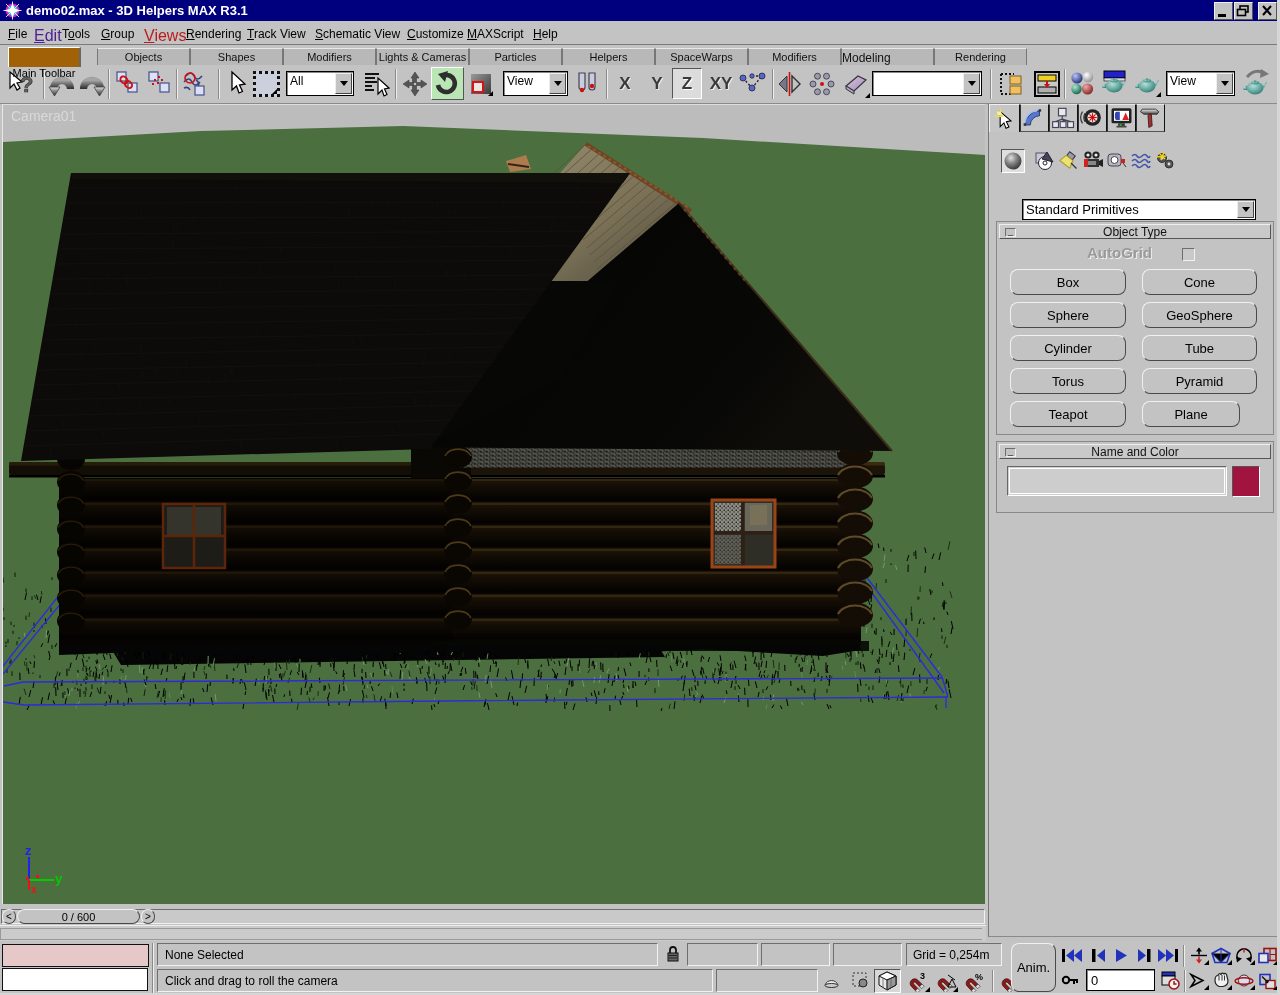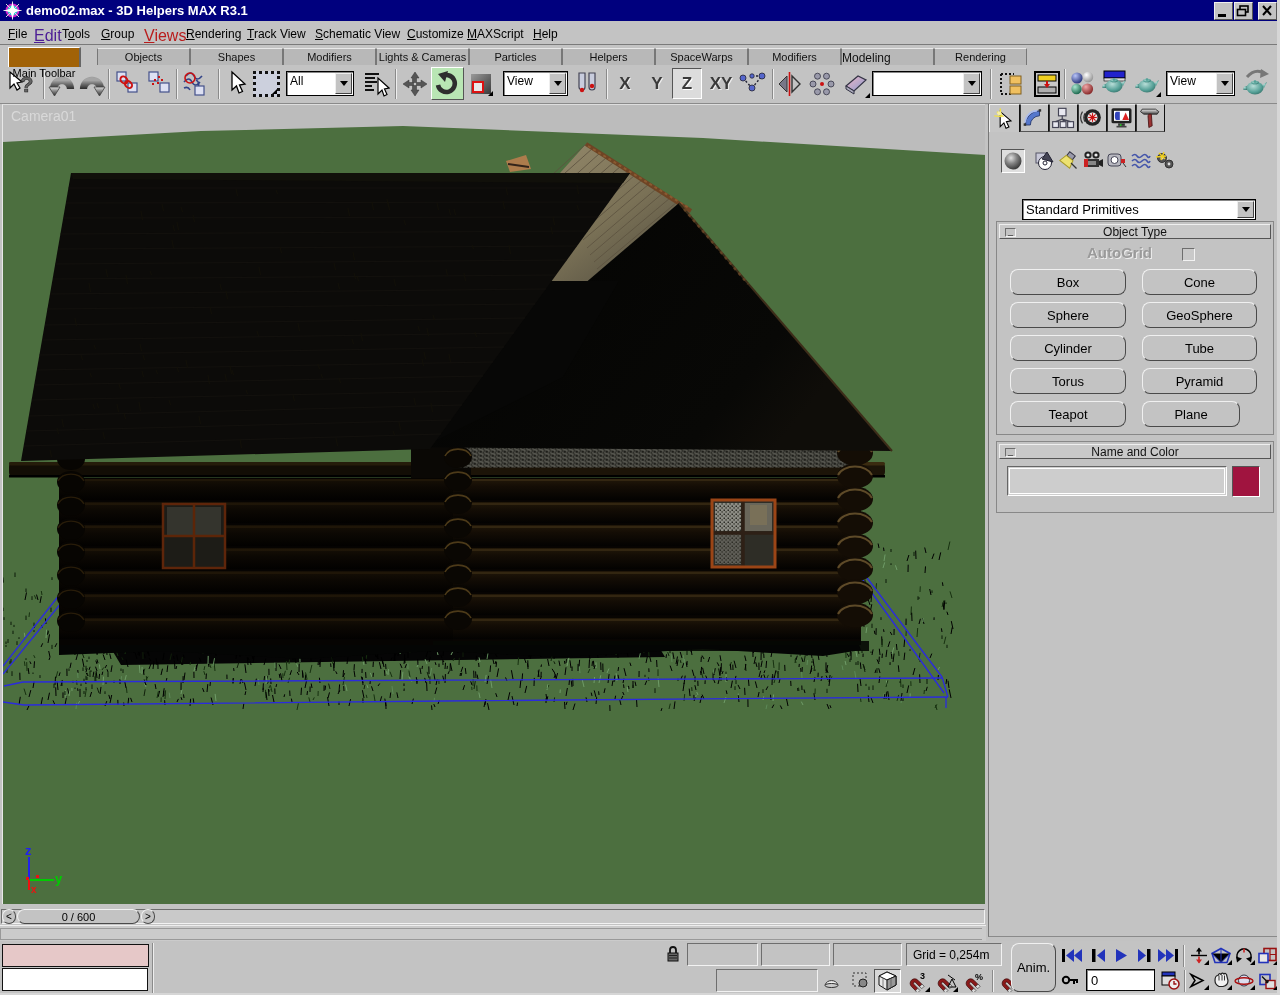--- a/index.html
+++ b/index.html
@@ -2292,33 +2292,35 @@
  <div class="abs btn ico" style="left:141px;top:1px;width:14px;height:15px;font-size:10px">&gt;</div>
  <div class="abs btn ico" style="left:17px;top:1px;width:123px;height:15px;font-size:11px">0 / 600</div>
 </div>
 <div class="abs" style="left:0;top:925px;width:986px;height:16px;background:#cbcbcb;border-top:1px solid #eee">
  <div class="abs" style="left:0px;top:2px;width:982px;height:12px;border:1px solid #999;border-right:none"></div>
 </div>
 <div class="abs" style="left:0;top:941px;width:1280px;height:54px;background:#c3c3c3">
     <div class="abs" style="left:2px;top:3px;width:147px;height:23px;background:#e6c8c8;border:1px solid #111"></div>
     <div class="abs" style="left:2px;top:27px;width:146px;height:23px;background:#fff;border:1px solid #111"></div>
     <div class="sep" style="left:152px;top:2px;height:50px"></div>
+    <div class="abs sun" style="left:157px;top:2px;width:501px;height:23px;font-size:12px;padding:4px 0 0 7px;color:#000">None Selected</div>
     <div class="abs" style="left:662px;top:2px;width:22px;height:23px">
       <svg width="22" height="23" viewBox="0 0 22 23" style="position:absolute;left:0;top:0">
         <rect x="6" y="10" width="10" height="8" fill="#666" stroke="#111"></rect>
         <path d="M8,10 V7 a3,3 0 0 1 6,0 V10" fill="none" stroke="#111" stroke-width="1.8"></path>
         <g stroke="#222" stroke-width="1">
           <path d="M7,12.5 h8 M7,15 h8"></path>
         </g>
       </svg>
     </div>
     <div class="abs sun" style="left:687px;top:2px;width:71px;height:23px"></div>
     <div class="abs sun" style="left:761px;top:2px;width:69px;height:23px"></div>
     <div class="abs sun" style="left:833px;top:2px;width:69px;height:23px"></div>
     <div class="abs sun" style="left:906px;top:2px;width:96px;height:23px;font-size:12px;padding:4px 0 0 6px">Grid = 0,254m</div>
+    <div class="abs sun" style="left:157px;top:28px;width:556px;height:23px;font-size:12px;padding:4px 0 0 7px;color:#000">Click and drag to roll the camera</div>
     <div class="abs sun" style="left:716px;top:28px;width:102px;height:23px"></div>
     <div class="abs" style="left:822px;top:30px;width:19px;height:19px"><svg width="19" height="19" viewBox="0 0 19 19">
         <path d="M3,14 a7,7 0 0 1 13,0 Z" fill="#eee" stroke="#333"></path>
         <ellipse cx="9.5" cy="14.5" rx="6.5" ry="2" fill="#ccc" stroke="#333"></ellipse>
       </svg></div>
     <div class="abs" style="left:851px;top:30px;width:19px;height:19px"><svg width="19" height="19" viewBox="0 0 19 19">
         <rect x="2" y="2" width="13" height="13" fill="none" stroke="#333" stroke-dasharray="2,2"></rect>
         <circle cx="12" cy="12" r="4" fill="#888" stroke="#222"></circle>
       </svg></div>
     <div class="abs" style="left:874px;top:28px;width:27px;height:24px;background:#d8d8d8;border-top:1px solid #555;border-left:1px solid #555;border-right:1px solid #fff;border-bottom:1px solid #fff"><svg width="25" height="22" viewBox="0 0 25 22">

